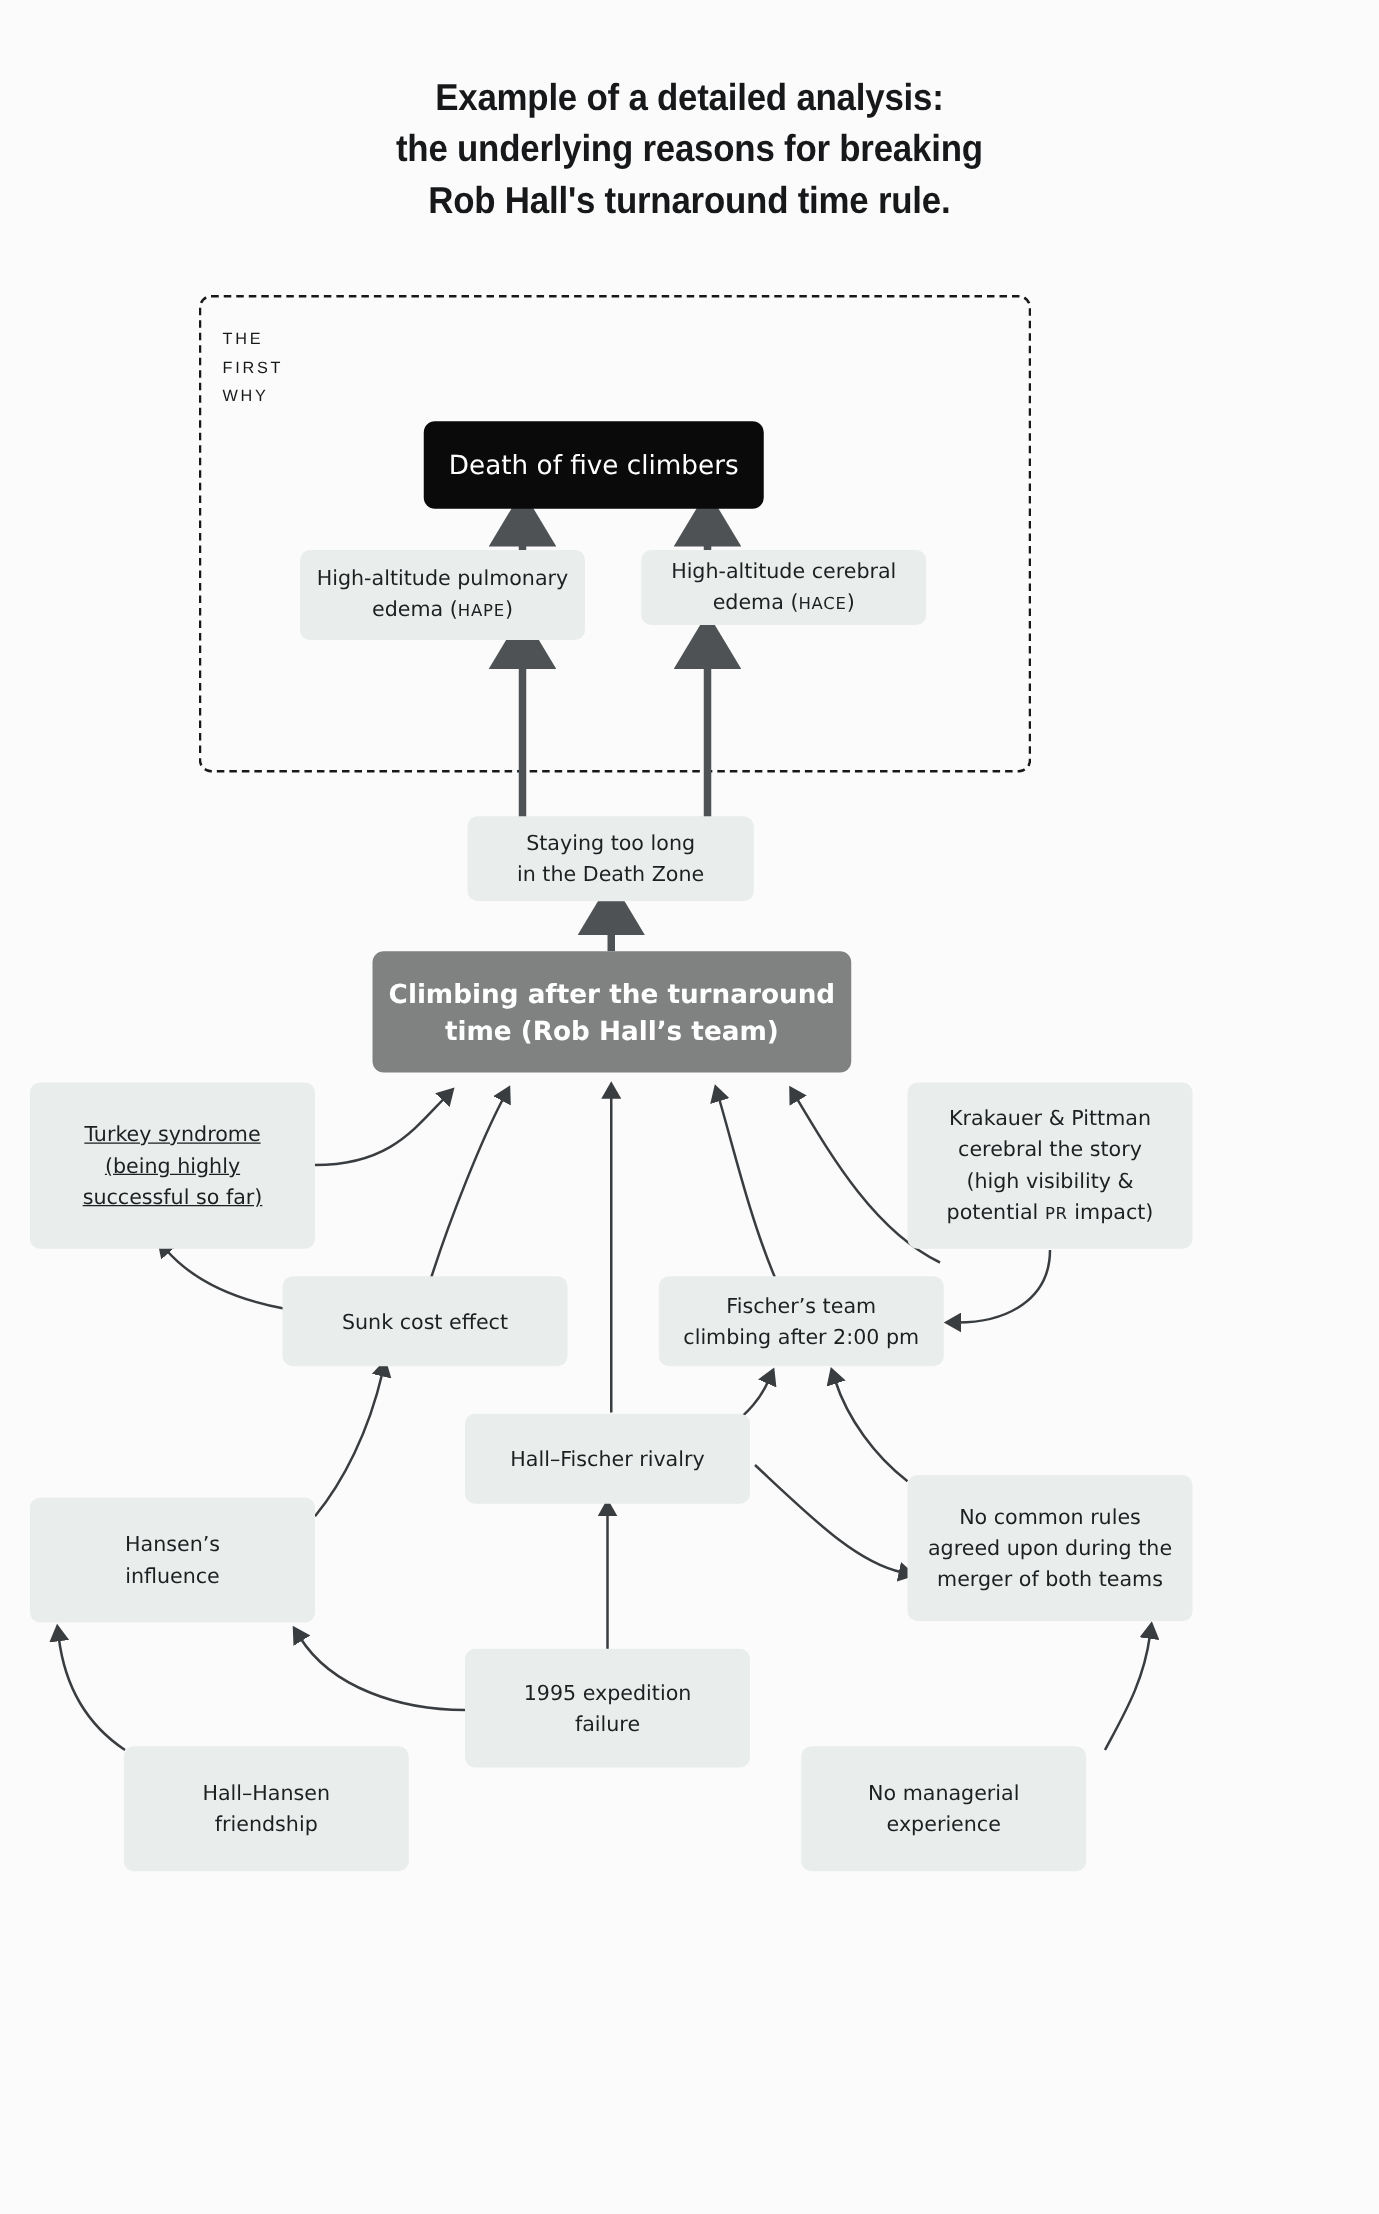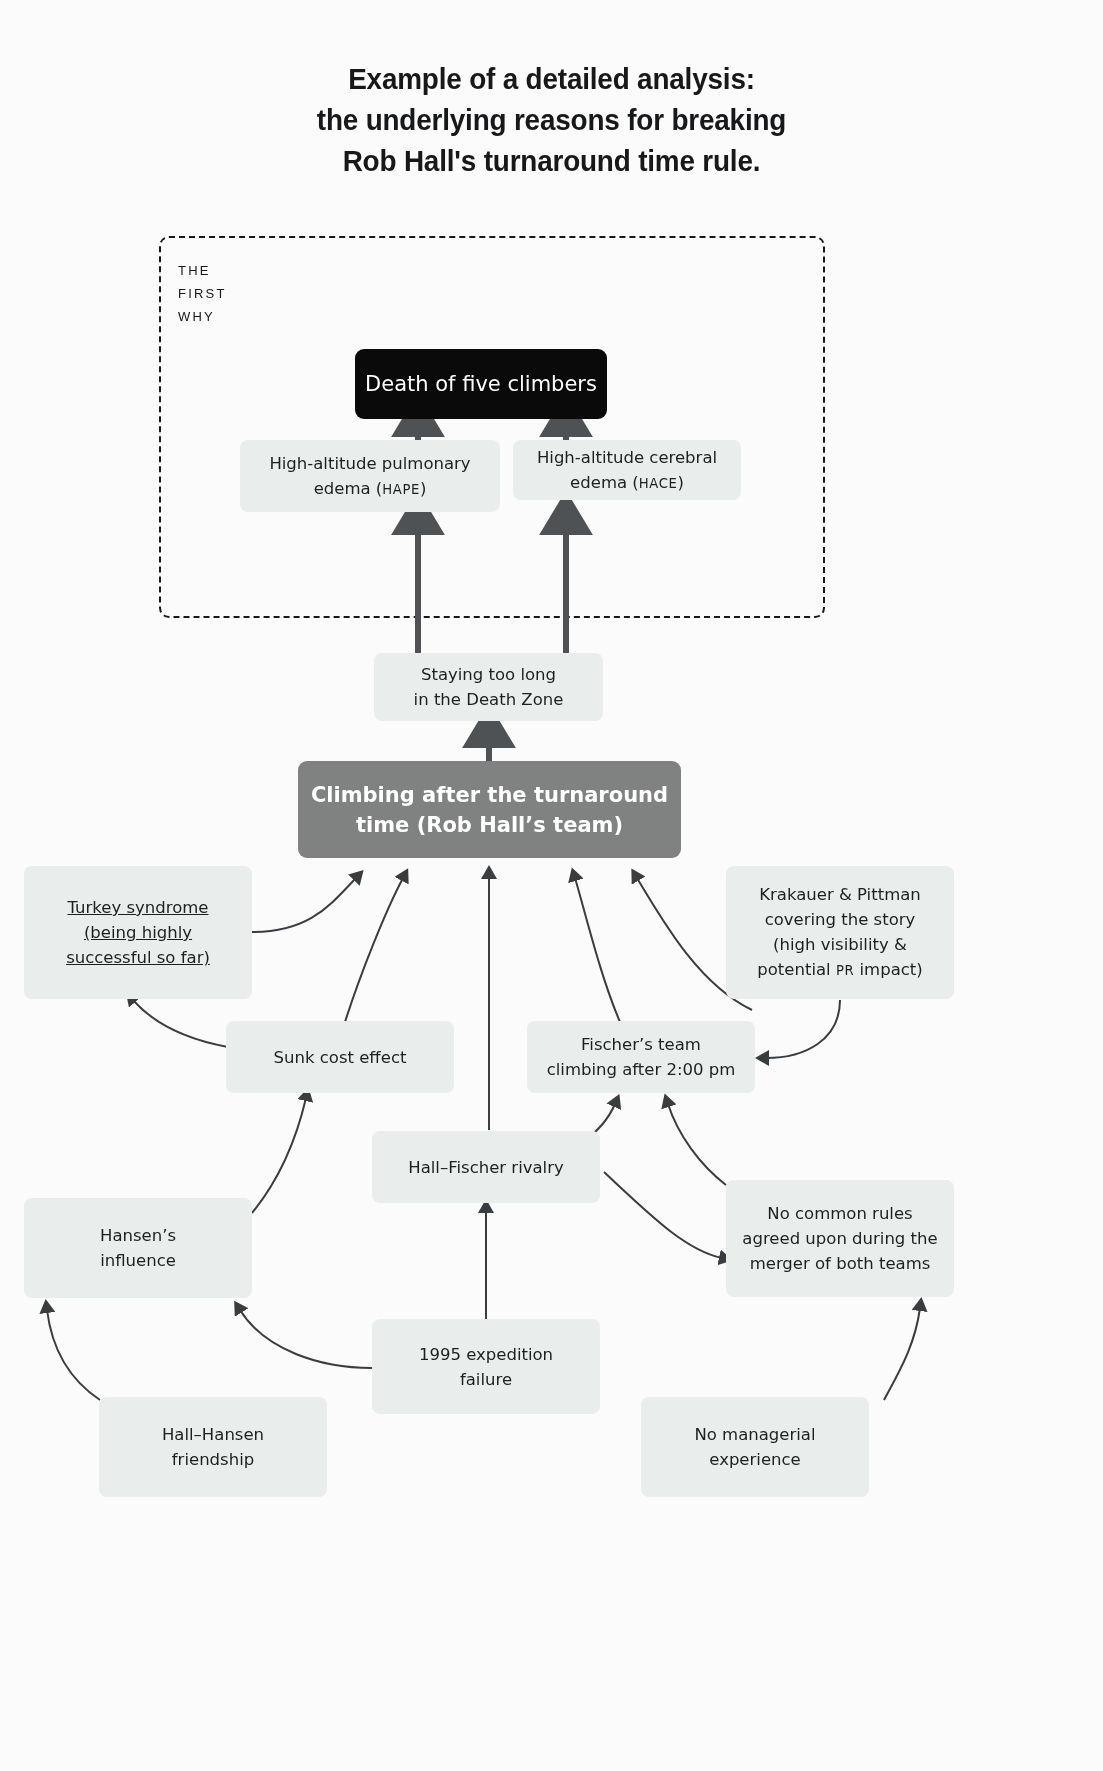--- a/index.html
+++ b/index.html
@@ -178,42 +178,42 @@
 
     <g stroke="#3a3d40" stroke-width="2" fill="none">
       <path d="M100,1400 C70,1380 52,1350 47,1310" marker-end="url(#thinHead)"></path>
     </g>
 
     <g stroke="#3a3d40" stroke-width="2" fill="none">
       <path d="M884,1400 C900,1370 915,1345 920,1308" marker-end="url(#thinHead)"></path>
     </g>
   </svg>
 
-  <div class="node black" style="left:355px;top:337px;width:252px;height:70px;margin-top:12px;">Death of five climbers</div>
-
-  <div class="node" style="left:240px;top:440px;width:260px;height:72px;">
+  <div class="node black" style="left:339px;top:337px;width:272px;height:70px;">Death of five climbers</div>
+
+  <div class="node" style="left:240px;top:440px;width:228px;height:72px;">
     <span><span>High-altitude pulmonary</span><br><span>edema (</span><span class="sc">HAPE</span><span>)</span></span>
   </div>
 
   <div class="node" style="left:513px;top:440px;width:228px;height:60px;">
     <span><span>High-altitude cerebral</span><br><span>edema (</span><span class="sc">HACE</span><span>)</span></span>
   </div>
 
   <div class="node" style="left:374px;top:653px;width:229px;height:68px;">Staying too long
 in the Death Zone</div>
 
   <div class="node gray" style="left:298px;top:761px;width:383px;height:97px;font-weight:bold;">Climbing after the turnaround
 time (Rob Hall’s team)</div>
 
   <div class="node" style="left:24px;top:866px;width:228px;height:133px;text-decoration:underline;">Turkey syndrome
 (being highly
 successful so far)</div>
 
   <div class="node" style="left:726px;top:866px;width:228px;height:133px;">
-    <span><span>Krakauer &amp; Pittman</span><br><span>covering the story</span><br><span>(high visibility &amp;</span><br><span>potential </span><span class="sc">PR</span><span> impact)</span></span>
+    <span><span>Krakauer &amp; Pittman</span><br><span>cerebral the story</span><br><span>(high visibility &amp;</span><br><span>potential </span><span class="sc">PR</span><span> impact)</span></span>
   </div>
 
   <div class="node" style="left:226px;top:1021px;width:228px;height:72px;">Sunk cost effect</div>
 
   <div class="node" style="left:527px;top:1021px;width:228px;height:72px;">
     <span><span>Fischer’s team</span><br><span>climbing after 2:00 pm</span></span>
   </div>
 
   <div class="node" style="left:24px;top:1198px;width:228px;height:100px;">Hansen’s
 influence</div>

